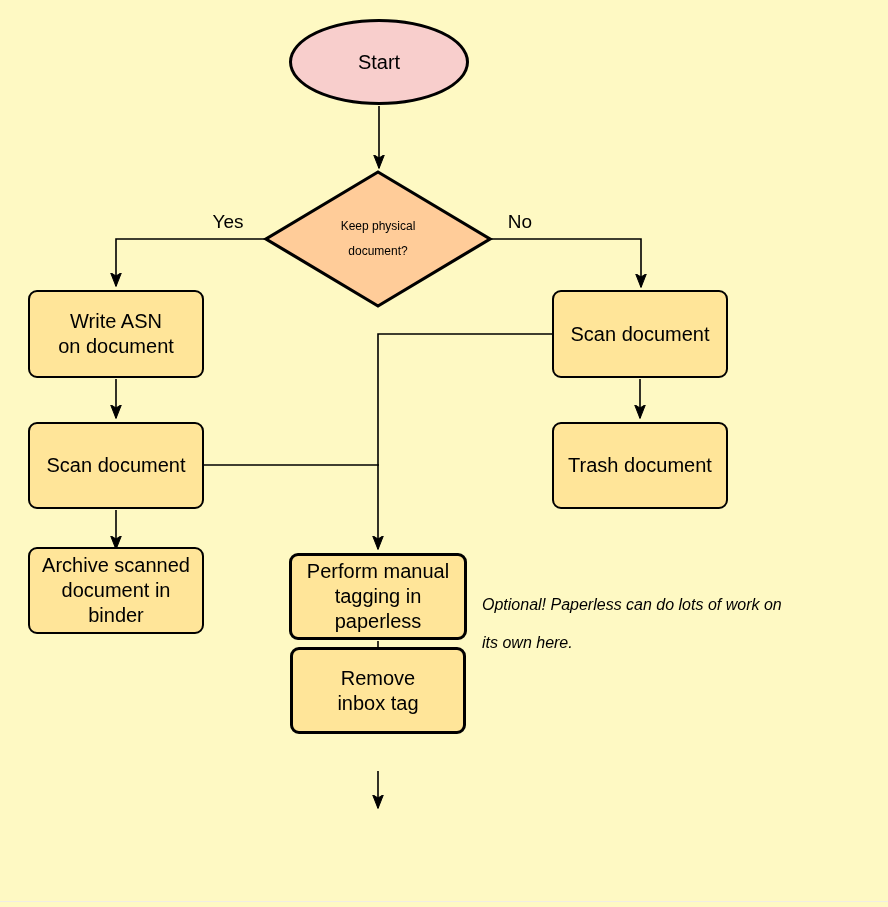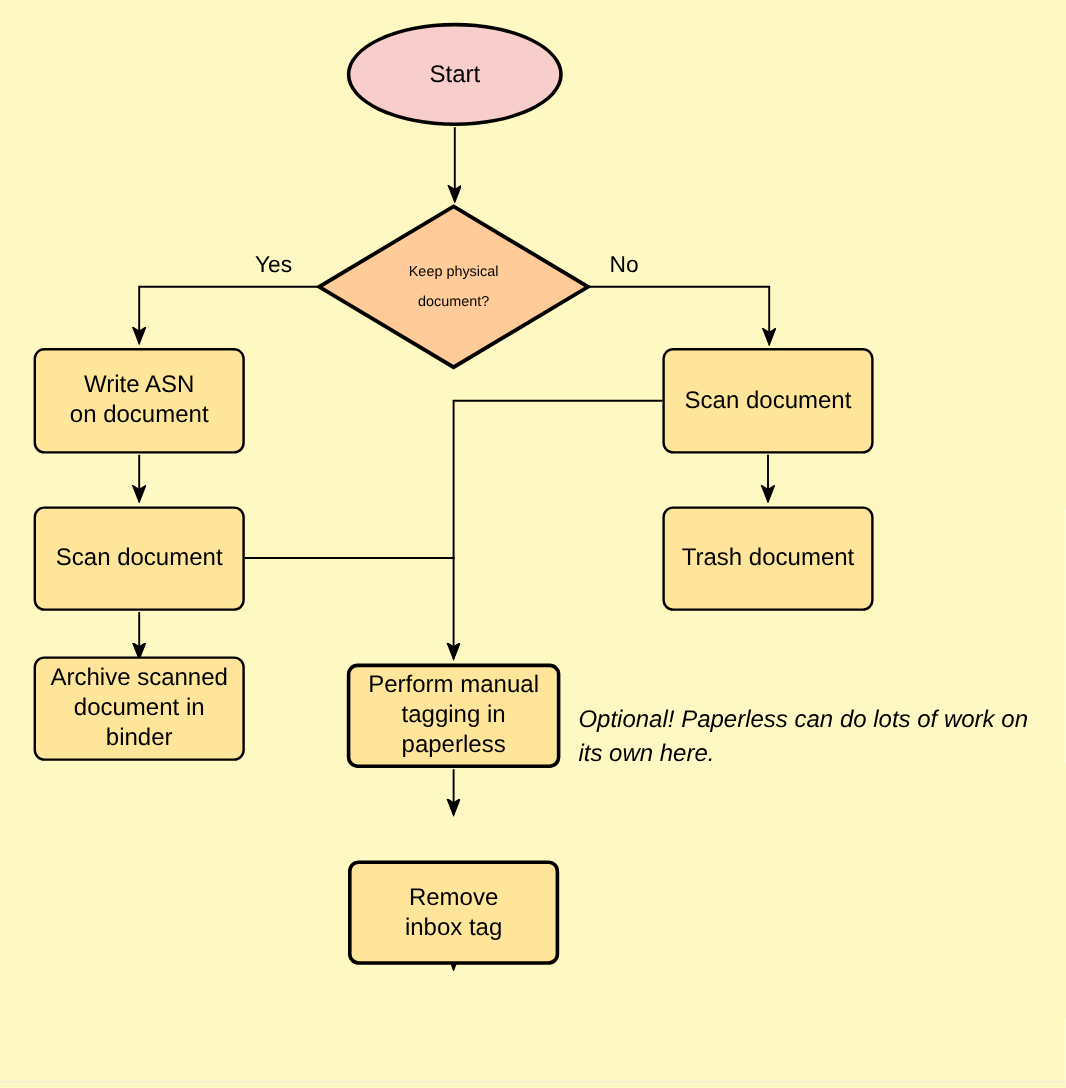--- a/index.html
+++ b/index.html
@@ -52,23 +52,23 @@
     position: absolute;
     z-index: 3;
     font-size: 19px;
     line-height: 22px;
     text-align: center;
     white-space: pre;
   }
   .note {
     position: absolute;
     z-index: 2;
-    font-size: 20px;
+    font-size: 16px;
     font-style: italic;
-    line-height: 28px;
+    line-height: 38px;
     white-space: pre-line;
   }
   .bottom-rule {
     position: absolute;
     left: 0;
     top: 901px;
     width: 888px;
     height: 1px;
     background: #f0ede5;
     z-index: 0;
@@ -139,19 +139,19 @@
 paperless</span>
   </div>
 
   <div class="node process" style="left:552px; top:422px; width:176px; height:87px;">
     <span>Trash document</span>
   </div>
 
   <div class="note" style="left:482px; top:586px; width:400px;">Optional! Paperless can do lots of work on
 its own here.</div>
 
-  <div class="node process thick" style="left:290px; top:717px; width:176px; height:87px;">
+  <div class="node process thick" style="left:290px; top:647px; width:176px; height:87px;">
     <span>Remove
 inbox tag</span>
   </div>
 
 
 </div>
 
 </body></html>

